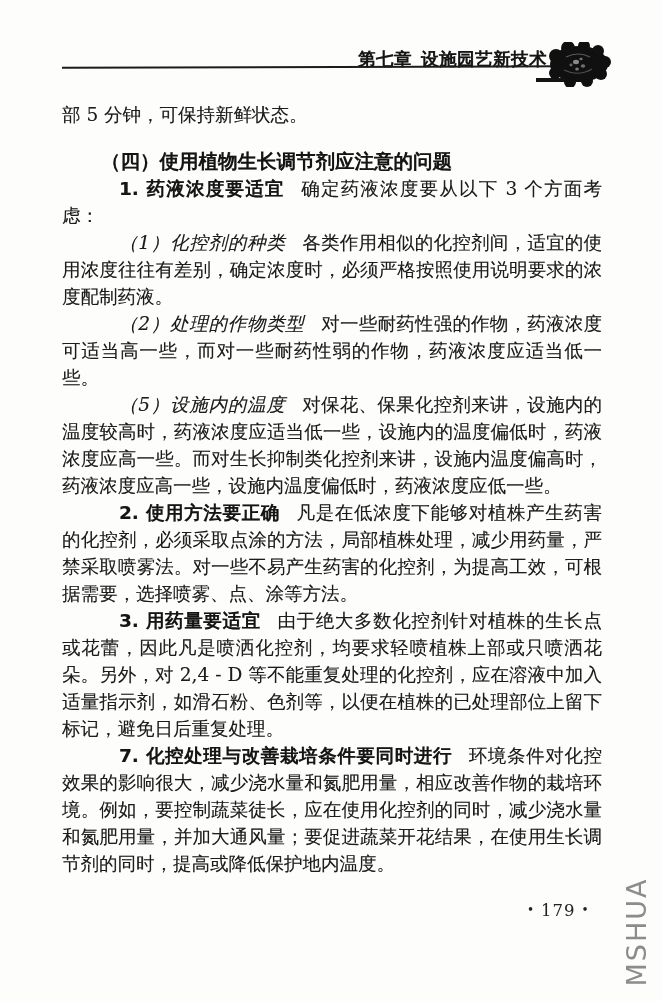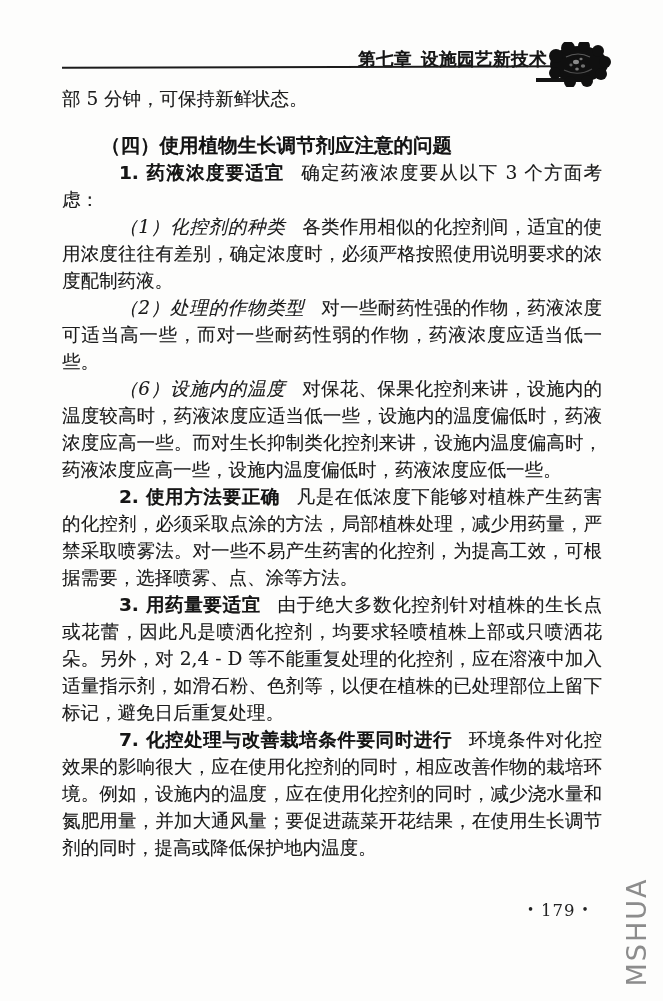--- a/index.html
+++ b/index.html
@@ -53,21 +53,21 @@
     position: absolute;
     top: 42px;
     left: 546px;
     width: 66px;
     height: 45px;
   }
 
   
   .body-text {
     position: absolute;
-    top: 85px;
+    top: 101px;
     left: 62px;
     width: 540px;
     font-size: 18.5px;
     line-height: 27px;
     text-align: justify;
     text-align-last: left;
     color: #1c1c1c;
     text-shadow: 0.2px 0.2px 0.3px rgba(0,0,0,0.35);
   }
   .para { text-indent: 2em; }
@@ -160,28 +160,28 @@
     <p class="para noindent">部 5 分钟，可保持新鲜状态。</p>
 
     <h2 class="section-heading">（四）使用植物生长调节剂应注意的问题</h2>
 
     <p class="para"><span class="lead hei">1. 药液浓度要适宜</span><span>确定药液浓度要从以下 3 个方面考虑：</span></p>
 
     <p class="para"><span class="lead kai">（1）化控剂的种类</span><span>各类作用相似的化控剂间，适宜的使用浓度往往有差别，确定浓度时，必须严格按照使用说明要求的浓度配制药液。</span></p>
 
     <p class="para"><span class="lead kai">（2）处理的作物类型</span><span>对一些耐药性强的作物，药液浓度可适当高一些，而对一些耐药性弱的作物，药液浓度应适当低一些。</span></p>
 
-    <p class="para"><span class="lead kai">（6）设施内的温度</span><span>对保花、保果化控剂来讲，设施内的温度较高时，药液浓度应适当低一些，设施内的温度偏低时，药液浓度应高一些。而对生长抑制类化控剂来讲，设施内温度偏高时，药液浓度应高一些，设施内温度偏低时，药液浓度应低一些。</span></p>
+    <p class="para"><span class="lead kai">（5）设施内的温度</span><span>对保花、保果化控剂来讲，设施内的温度较高时，药液浓度应适当低一些，设施内的温度偏低时，药液浓度应高一些。而对生长抑制类化控剂来讲，设施内温度偏高时，药液浓度应高一些，设施内温度偏低时，药液浓度应低一些。</span></p>
 
     <p class="para"><span class="lead hei">2. 使用方法要正确</span><span>凡是在低浓度下能够对植株产生药害的化控剂，必须采取点涂的方法，局部植株处理，减少用药量，严禁采取喷雾法。对一些不易产生药害的化控剂，为提高工效，可根据需要，选择喷雾、点、涂等方法。</span></p>
 
 
     <p class="para"><span class="lead hei">3. 用药量要适宜</span><span>由于绝大多数化控剂针对植株的生长点或花蕾，因此凡是喷洒化控剂，均要求轻喷植株上部或只喷洒花朵。另外，对 2,4 - D 等不能重复处理的化控剂，应在溶液中加入适量指示剂，如滑石粉、色剂等，以便在植株的已处理部位上留下标记，避免日后重复处理。</span></p>
 
-    <p class="para"><span class="lead hei">7. 化控处理与改善栽培条件要同时进行</span><span>环境条件对化控效果的影响很大，应在使用化控剂的同时，相应改善作物的栽培环境。例如，设施内的温度，应在使用化控剂的同时，减少浇水量和氮肥用量，并加大通风量；要促进蔬菜开花结果，在使用生长调节剂的同时，提高或降低保护地内温度。</span></p>
+    <p class="para"><span class="lead hei">7. 化控处理与改善栽培条件要同时进行</span><span>环境条件对化控效果的影响很大，减少浇水量和氮肥用量，相应改善作物的栽培环境。例如，要控制蔬菜徒长，应在使用化控剂的同时，减少浇水量和氮肥用量，并加大通风量；要促进蔬菜开花结果，在使用生长调节剂的同时，提高或降低保护地内温度。</span></p>
   </main>
 
   <div class="page-number">
     <span class="dot">•</span><span class="num">179</span><span class="dot">•</span>
   </div>
 
   <div class="watermark">MSHUA</div>
 
 </div>
 

